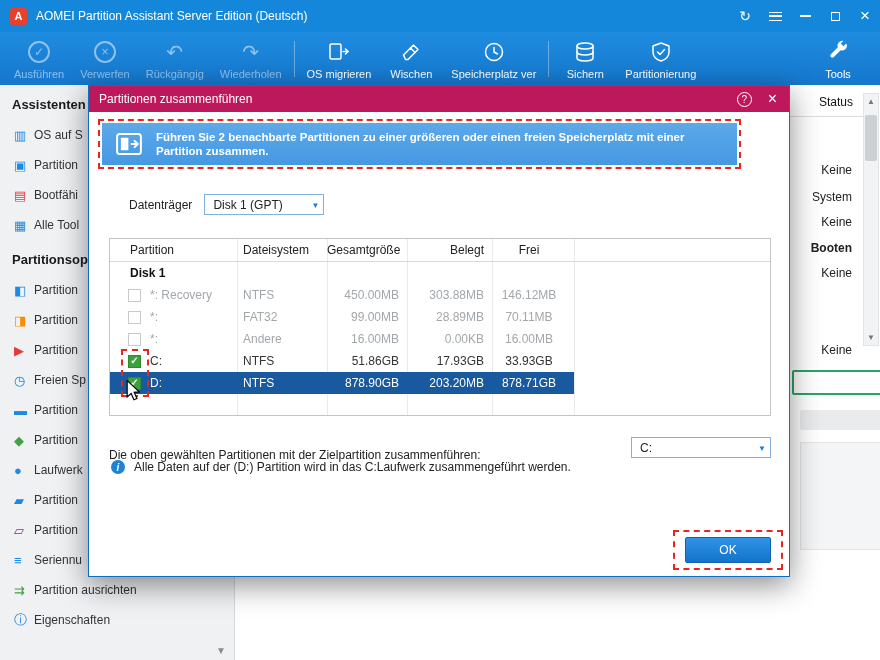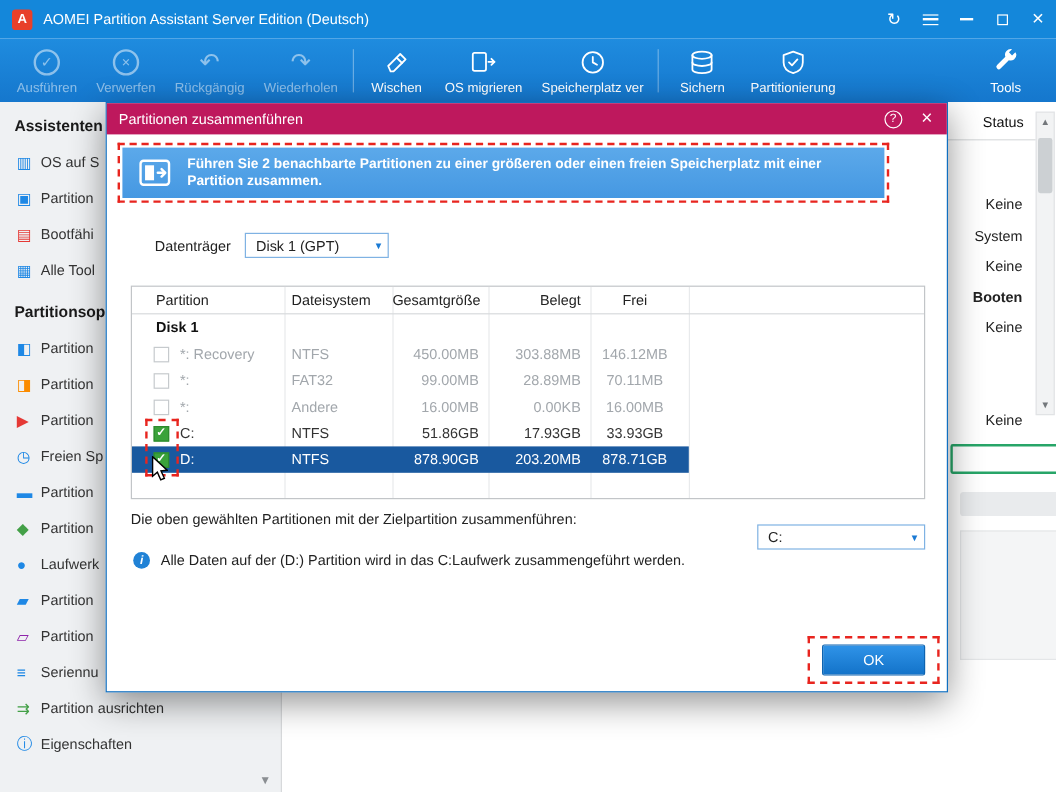--- a/index.html
+++ b/index.html
@@ -81,21 +81,21 @@
   .prow.dimmed { color:#a2a7ac; }
   .prow.selected { background:#19599f; color:#fff; }
   .namecell { display:flex; align-items:center; padding-left:18px; }
   .cb { width:13px; height:13px; border:1px solid #b5b9bd; background:#fff; display:inline-flex; align-items:center; justify-content:center; font-size:10px; line-height:1; flex:none; }
   .cb.checked { background:#3aa23a; border-color:#2d8b2d; color:#fff; font-weight:bold; }
   .dimmed .cb { border-color:#c6cacd; }
   .pname { margin-left:9px; }
   .cb-annotation { position:absolute; left:11px; top:110px; width:28px; height:48px; border:2px dashed #e8251f; z-index:5; }
   .cursor-icon { position:absolute; left:16px; top:141px; z-index:6; }
 
-  .target-label { position:absolute; left:20px; top:340px; font-size:12px; color:#222; }
+  .target-label { position:absolute; left:20px; top:362px; font-size:12px; color:#222; }
   .note-row { position:absolute; left:22px; top:374px; display:flex; align-items:center; gap:9px; font-size:12px; color:#222; }
   .info-i { width:14px; height:14px; border-radius:50%; background:#2082d6; color:#fff; font-size:10px; font-weight:bold; font-style:italic; display:flex; align-items:center; justify-content:center; flex:none; }
 
   .ok-wrap { position:absolute; left:584px; top:444px; width:110px; height:40px; border:2px dashed #e8251f; display:flex; align-items:center; justify-content:center; }
   .ok-btn { width:86px; height:26px; background:linear-gradient(180deg,#2f93e8,#1373c9); border:1px solid #0d63b0; border-radius:2px; color:#fff; font-size:12px; display:flex; align-items:center; justify-content:center; font-family:inherit; }
 </style>
 </head>
 <body>
 
 <div class="app">
@@ -142,35 +142,35 @@
       <div class="tb-btn disabled">
         <span class="tb-ic">
           <span class="ic-glyph">↷</span>
         </span>
         <span class="tb-lbl">Wiederholen</span>
       </div>
       <div class="tb-sep"></div>
       <div class="tb-btn">
         <span class="tb-ic">
           <svg class="tbsvg" viewBox="0 0 24 24" fill="none" stroke="#ffffff" stroke-width="1.5" stroke-linecap="round" stroke-linejoin="round">
-            <path d="M4.5 15l7-7 4.5 4.5-7 7H6.5z"></path>
-            <path d="M11.5 8l3-3 4.5 4.5-3 3"></path>
-          </svg>
-        </span>
-        <span class="tb-lbl">Wischen</span>
-      </div>
-      <div class="tb-btn">
-        <span class="tb-ic">
-          <svg class="tbsvg" viewBox="0 0 24 24" fill="none" stroke="#ffffff" stroke-width="1.5" stroke-linecap="round" stroke-linejoin="round">
             <rect x="3" y="4" width="11" height="15" rx="1.5"></rect>
             <path d="M16 11.5h5"></path>
             <path d="M18.5 9L21 11.5L18.5 14"></path>
           </svg>
         </span>
         <span class="tb-lbl">OS migrieren</span>
+      </div>
+      <div class="tb-btn">
+        <span class="tb-ic">
+          <svg class="tbsvg" viewBox="0 0 24 24" fill="none" stroke="#ffffff" stroke-width="1.5" stroke-linecap="round" stroke-linejoin="round">
+            <path d="M4.5 15l7-7 4.5 4.5-7 7H6.5z"></path>
+            <path d="M11.5 8l3-3 4.5 4.5-3 3"></path>
+          </svg>
+        </span>
+        <span class="tb-lbl">Wischen</span>
       </div>
       <div class="tb-btn">
         <span class="tb-ic">
           <svg class="tbsvg" viewBox="0 0 24 24" fill="none" stroke="#ffffff" stroke-width="1.5" stroke-linecap="round" stroke-linejoin="round">
             <circle cx="12" cy="12" r="8.5"></circle>
             <path d="M12 7.5v4.5l3.5 2"></path>
           </svg>
         </span>
         <span class="tb-lbl">Speicherplatz ver</span>
       </div>

